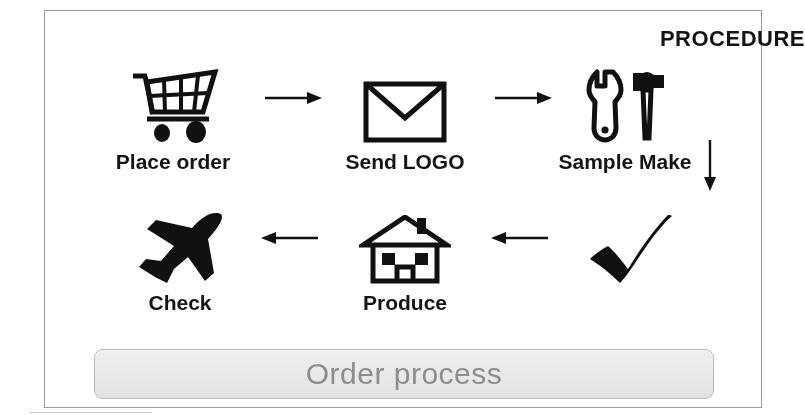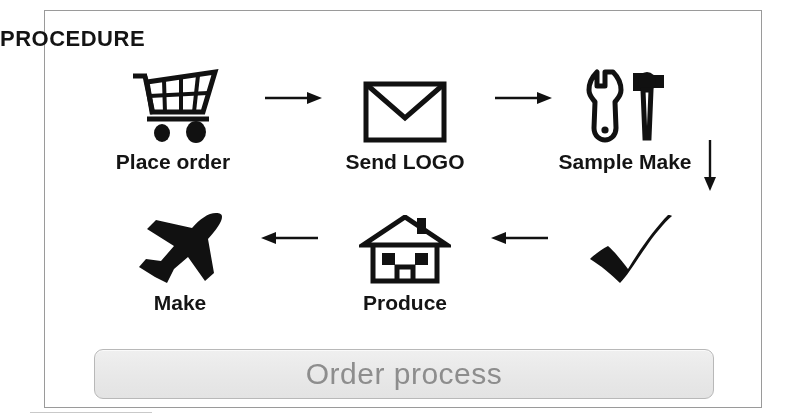--- a/index.html
+++ b/index.html
@@ -43,21 +43,21 @@
     height: 1px;
     background: #c9c9c9;
   }
 
   
   .title {
     position: absolute;
     left: 0;
     top: 26px;
     width: 805px;
-    text-align: left;
+    text-align: right;
     font-size: 22px;
     font-weight: bold;
     letter-spacing: 0.5px;
     color: #141414;
     font-family: "Liberation Sans", sans-serif;
   }
 
   
   .step {
     position: absolute;
@@ -200,21 +200,21 @@
         <path d="M86 2
                  C78 2 70 8 62 17
                  L26 9
                  L17 18 L44 35
                  L31 50 L16 48 L9 56 L25 66 L37 72 L44 58 L58 46
                  L75 70 L84 62 L78 28
                  C86 19 92 11 92 6
                  C92 3 90 2 86 2 Z" fill="#111"></path>
       </svg>
     </div>
-    <div class="caption">Make</div>
+    <div class="caption">Check</div>
   </div>
 
   <div class="step" id="step-produce">
     <div class="art">
       <svg width="92" height="70" viewBox="0 0 92 70" aria-hidden="true">
 
         <rect x="58" y="3" width="9" height="16" fill="#111"></rect>
 
         <path d="M46 2 L88 30 L4 30 Z" fill="none" stroke="#111" stroke-width="5" stroke-linejoin="miter"></path>
 

